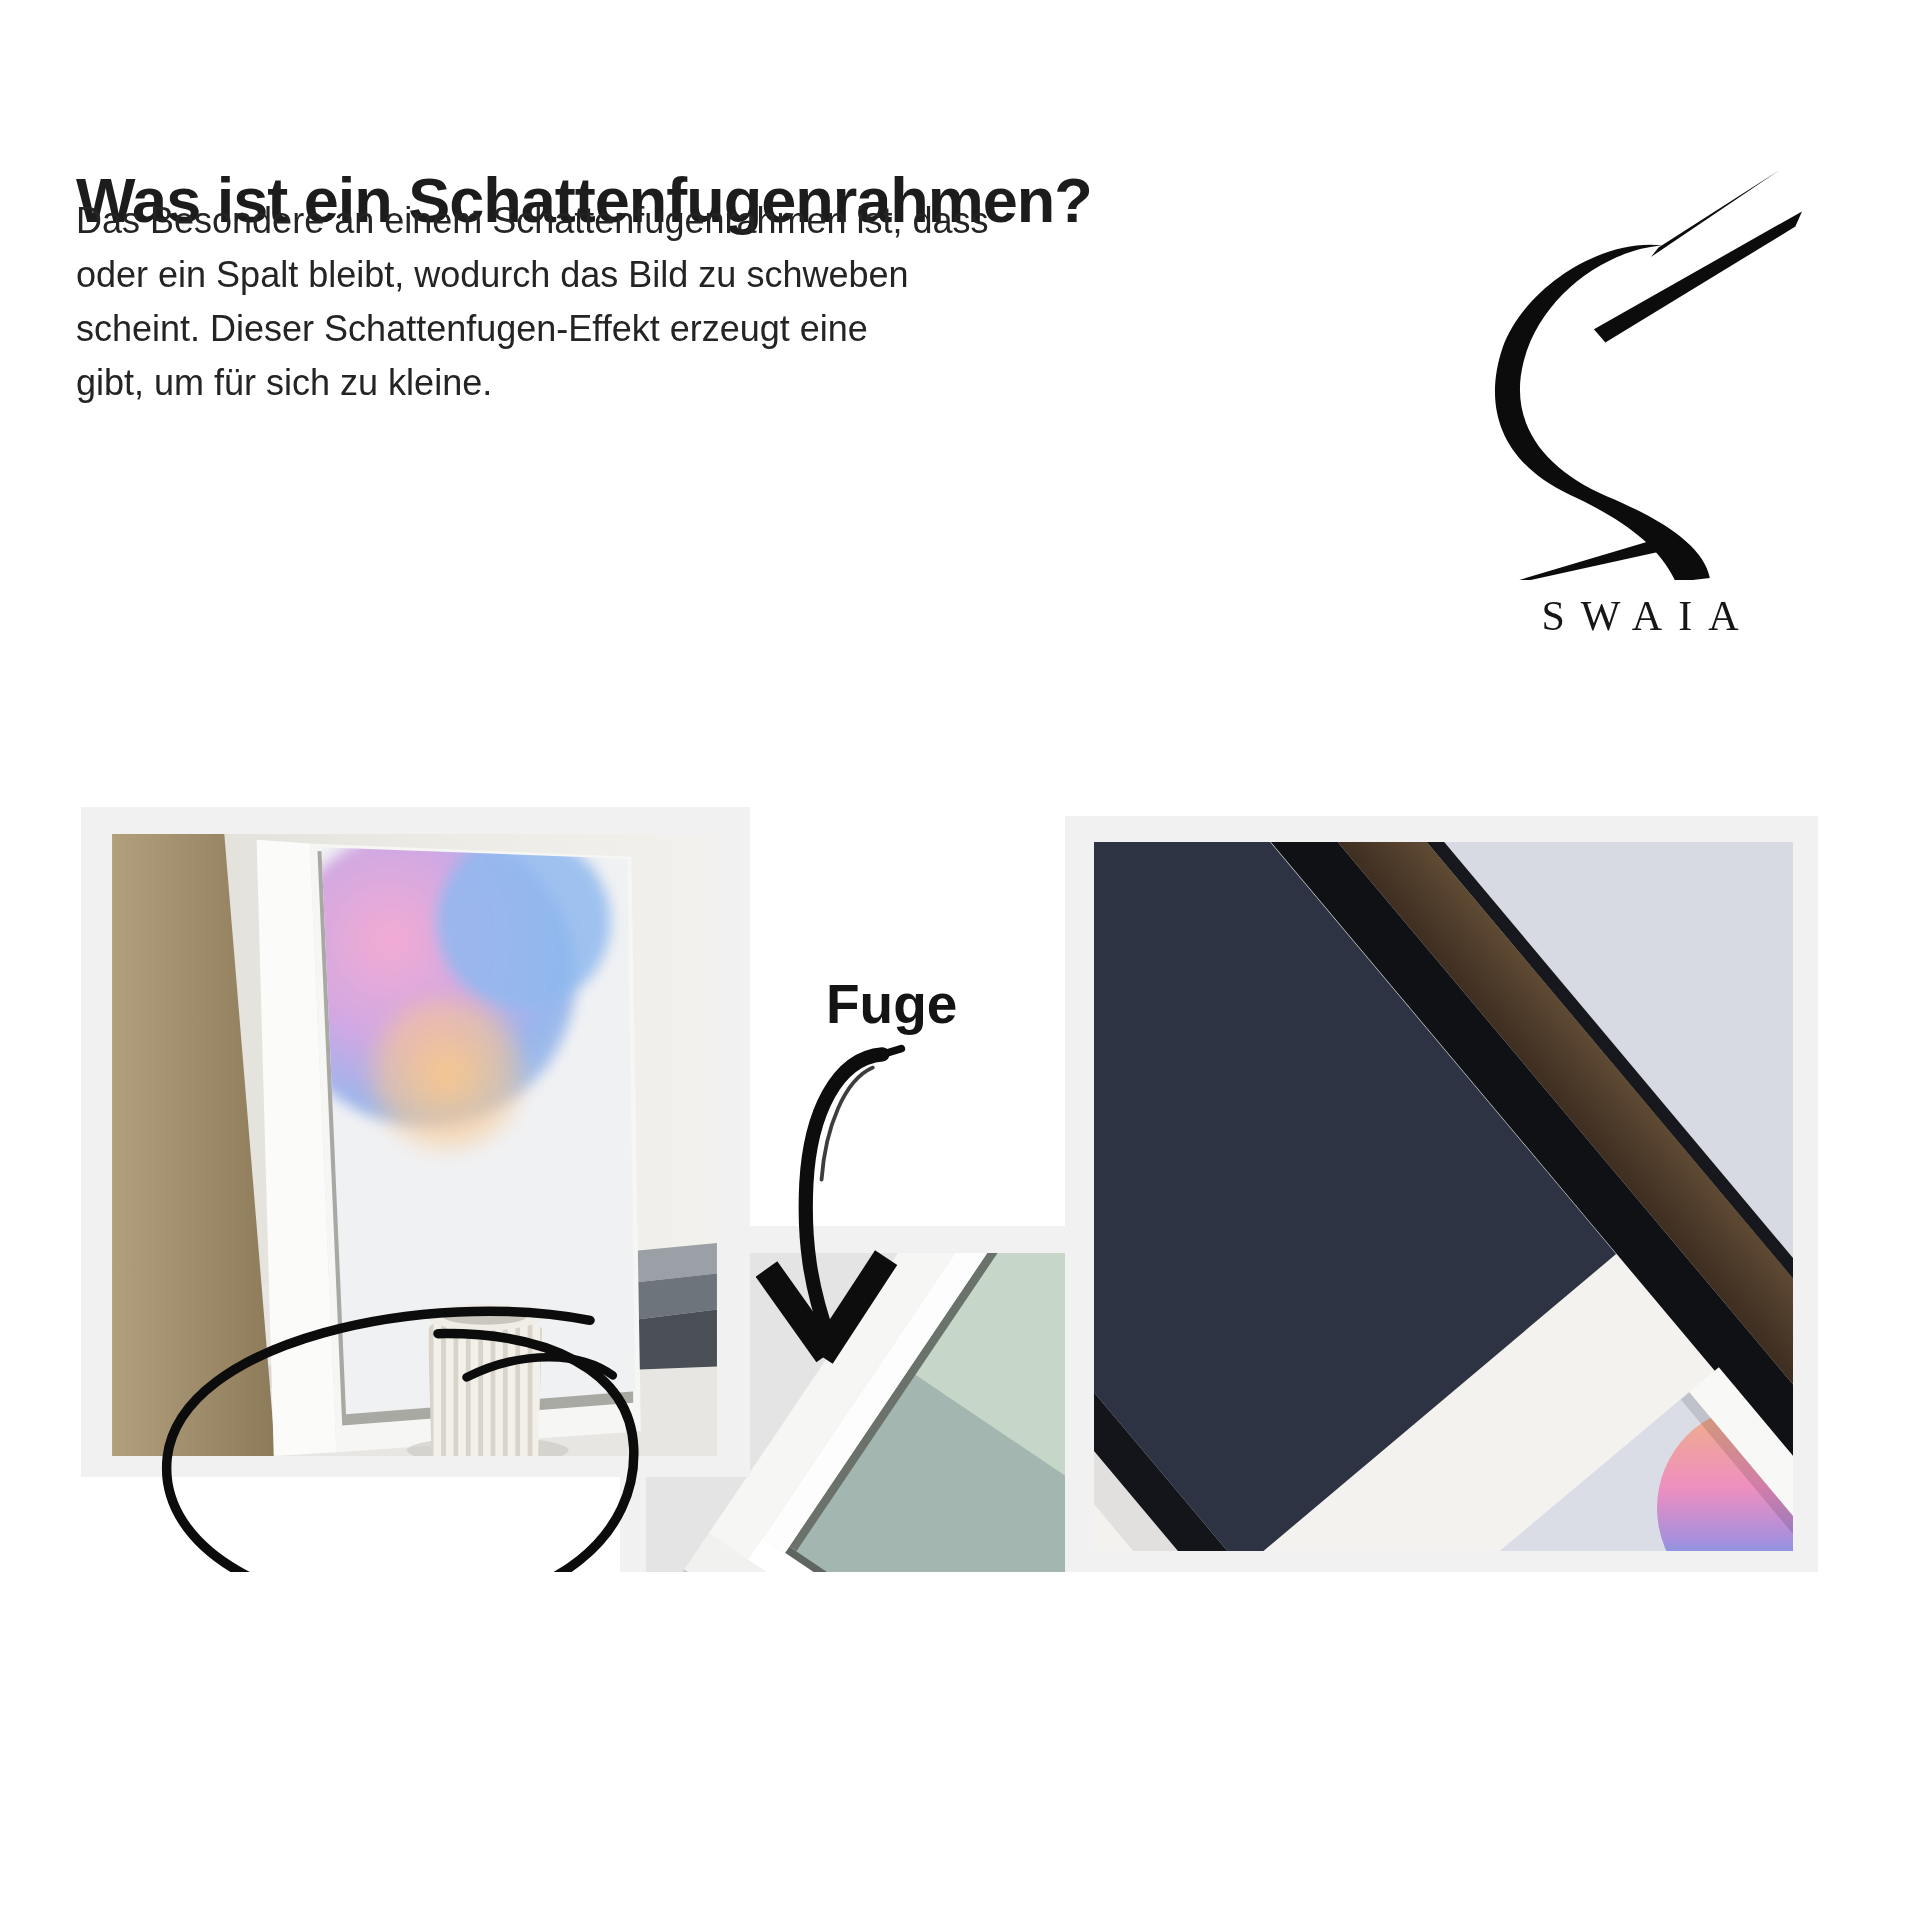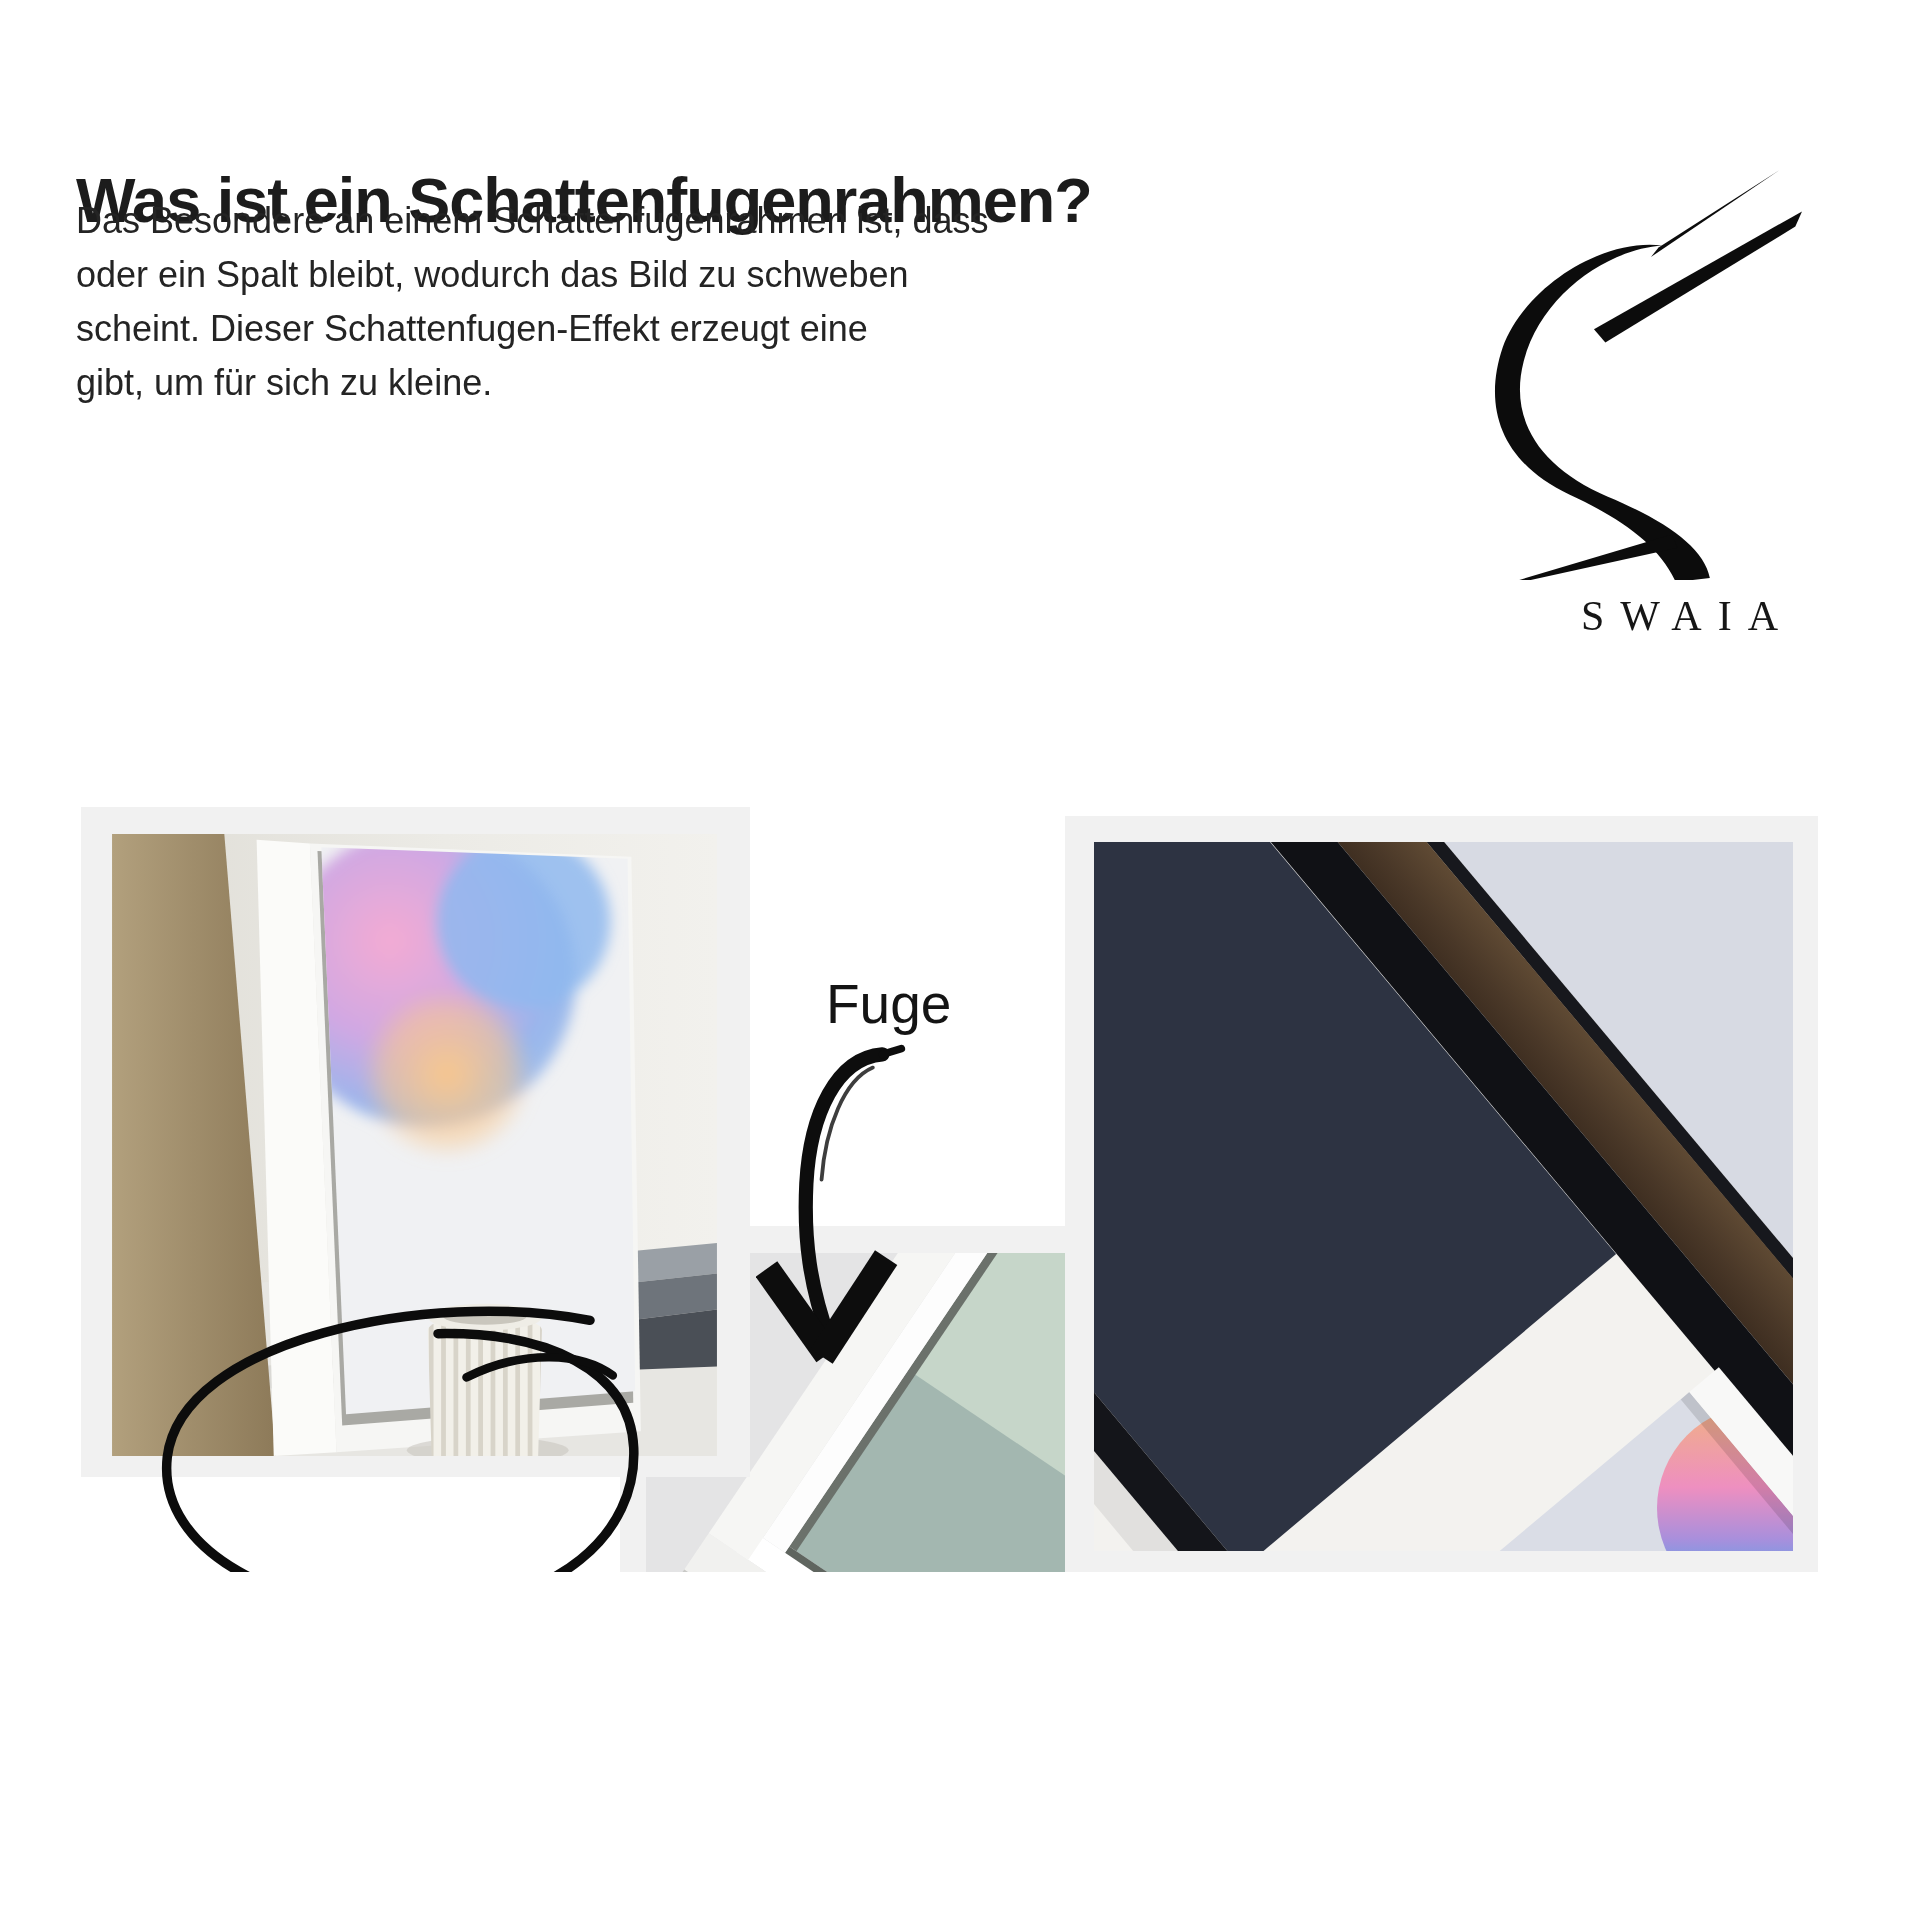--- a/index.html
+++ b/index.html
@@ -6,34 +6,34 @@
   .page{position:relative;width:1926px;height:1572px;background:#ffffff;overflow:hidden;
         font-family:"Liberation Sans",sans-serif;color:#222;}
   
   .heading{position:absolute;left:76px;top:122px;font-size:63px;font-weight:800;
            letter-spacing:-1px;color:#1c1c1c;white-space:nowrap;}
   .intro{position:absolute;left:76px;top:190px;font-size:36px;line-height:46px;color:#242424;}
   .intro .line{white-space:nowrap;margin-top:8px;}
   
   .logo{position:absolute;left:1474px;top:162px;width:352px;height:495px;}
   .logo svg{position:absolute;left:0;top:0;}
-  .brand{position:absolute;left:6px;top:430px;width:314px;text-align:right;
+  .brand{position:absolute;left:17px;top:430px;width:314px;text-align:center;
          font-family:"Liberation Serif",serif;font-size:42px;color:#161616;
          letter-spacing:16px;white-space:nowrap;}
   
   .card{position:absolute;background:#f1f1f1;}
   .card .photo{position:absolute;overflow:hidden;}
   .card-left{left:81px;top:807px;width:669px;height:670px;z-index:3;}
   .card-left .photo{left:31px;top:27px;width:605px;height:622px;}
   .card-mid{left:620px;top:1226px;width:550px;height:681px;z-index:1;}
   .card-mid .photo{left:26px;top:27px;width:498px;height:574px;}
   .card-right{left:1065px;top:816px;width:753px;height:760px;z-index:2;}
   .card-right .photo{left:28.5px;top:26px;width:699px;height:709px;}
   
-  .fuge-label{position:absolute;left:826px;top:972px;font-size:55px;font-weight:400;
+  .fuge-label{position:absolute;left:826px;top:972px;font-size:55px;font-weight:700;
               color:#141414;z-index:5;}
   .arrow-svg{position:absolute;left:756px;top:1041px;z-index:5;}
   .circle-svg{position:absolute;left:143px;top:1289px;z-index:6;}
   svg{display:block;}
 </style>
 </head>
 <body>
 
 <main class="page">
 

